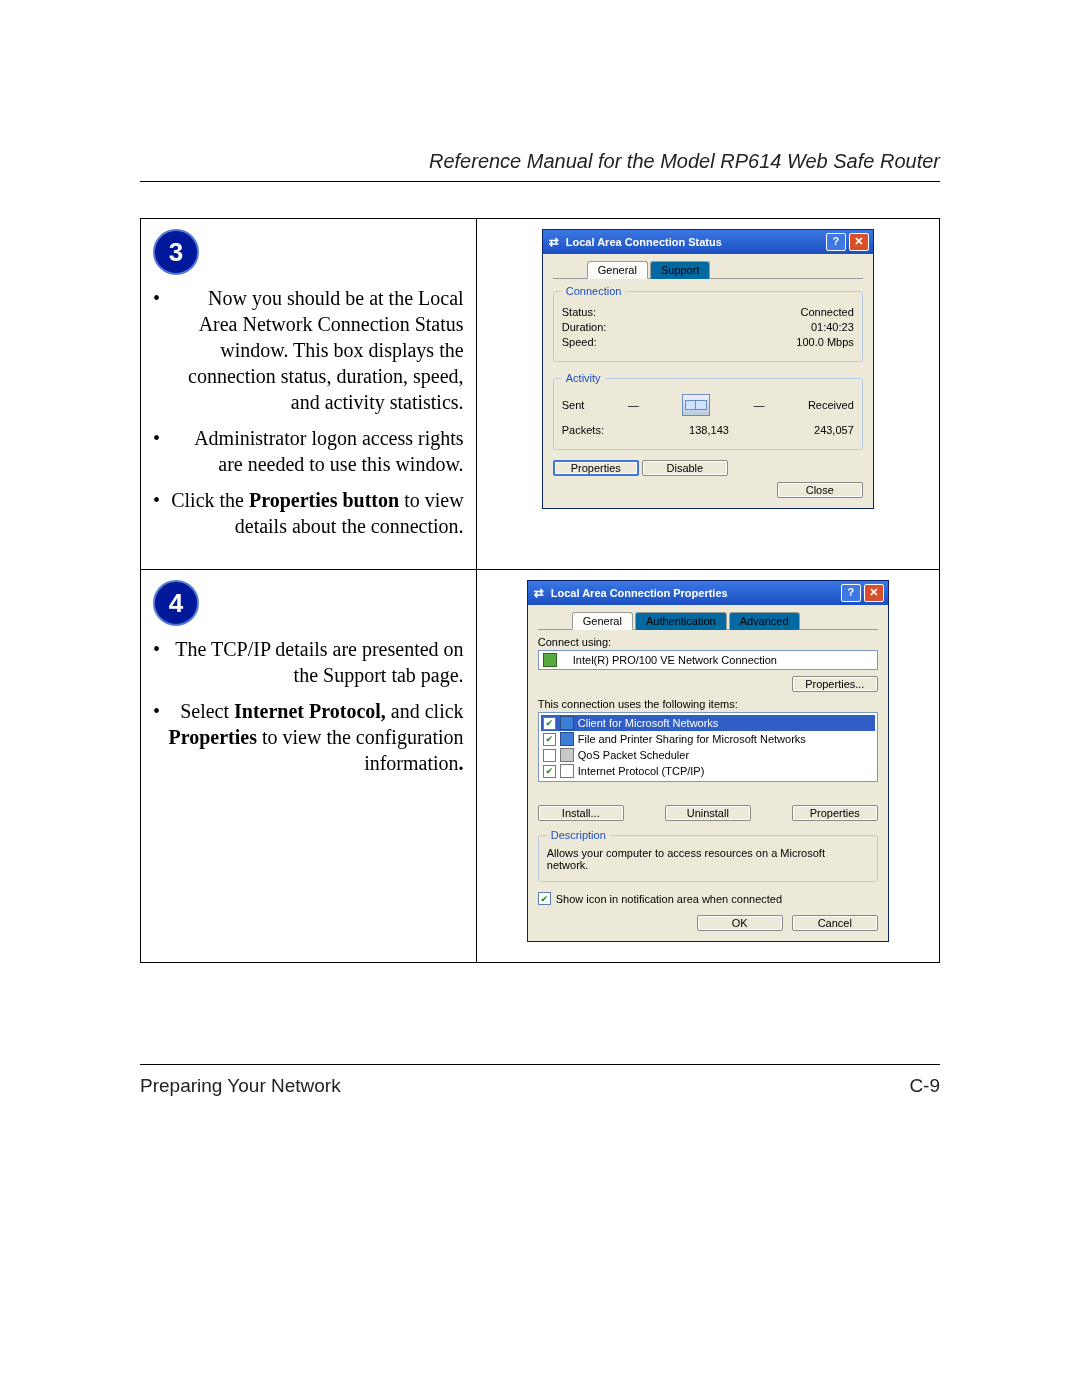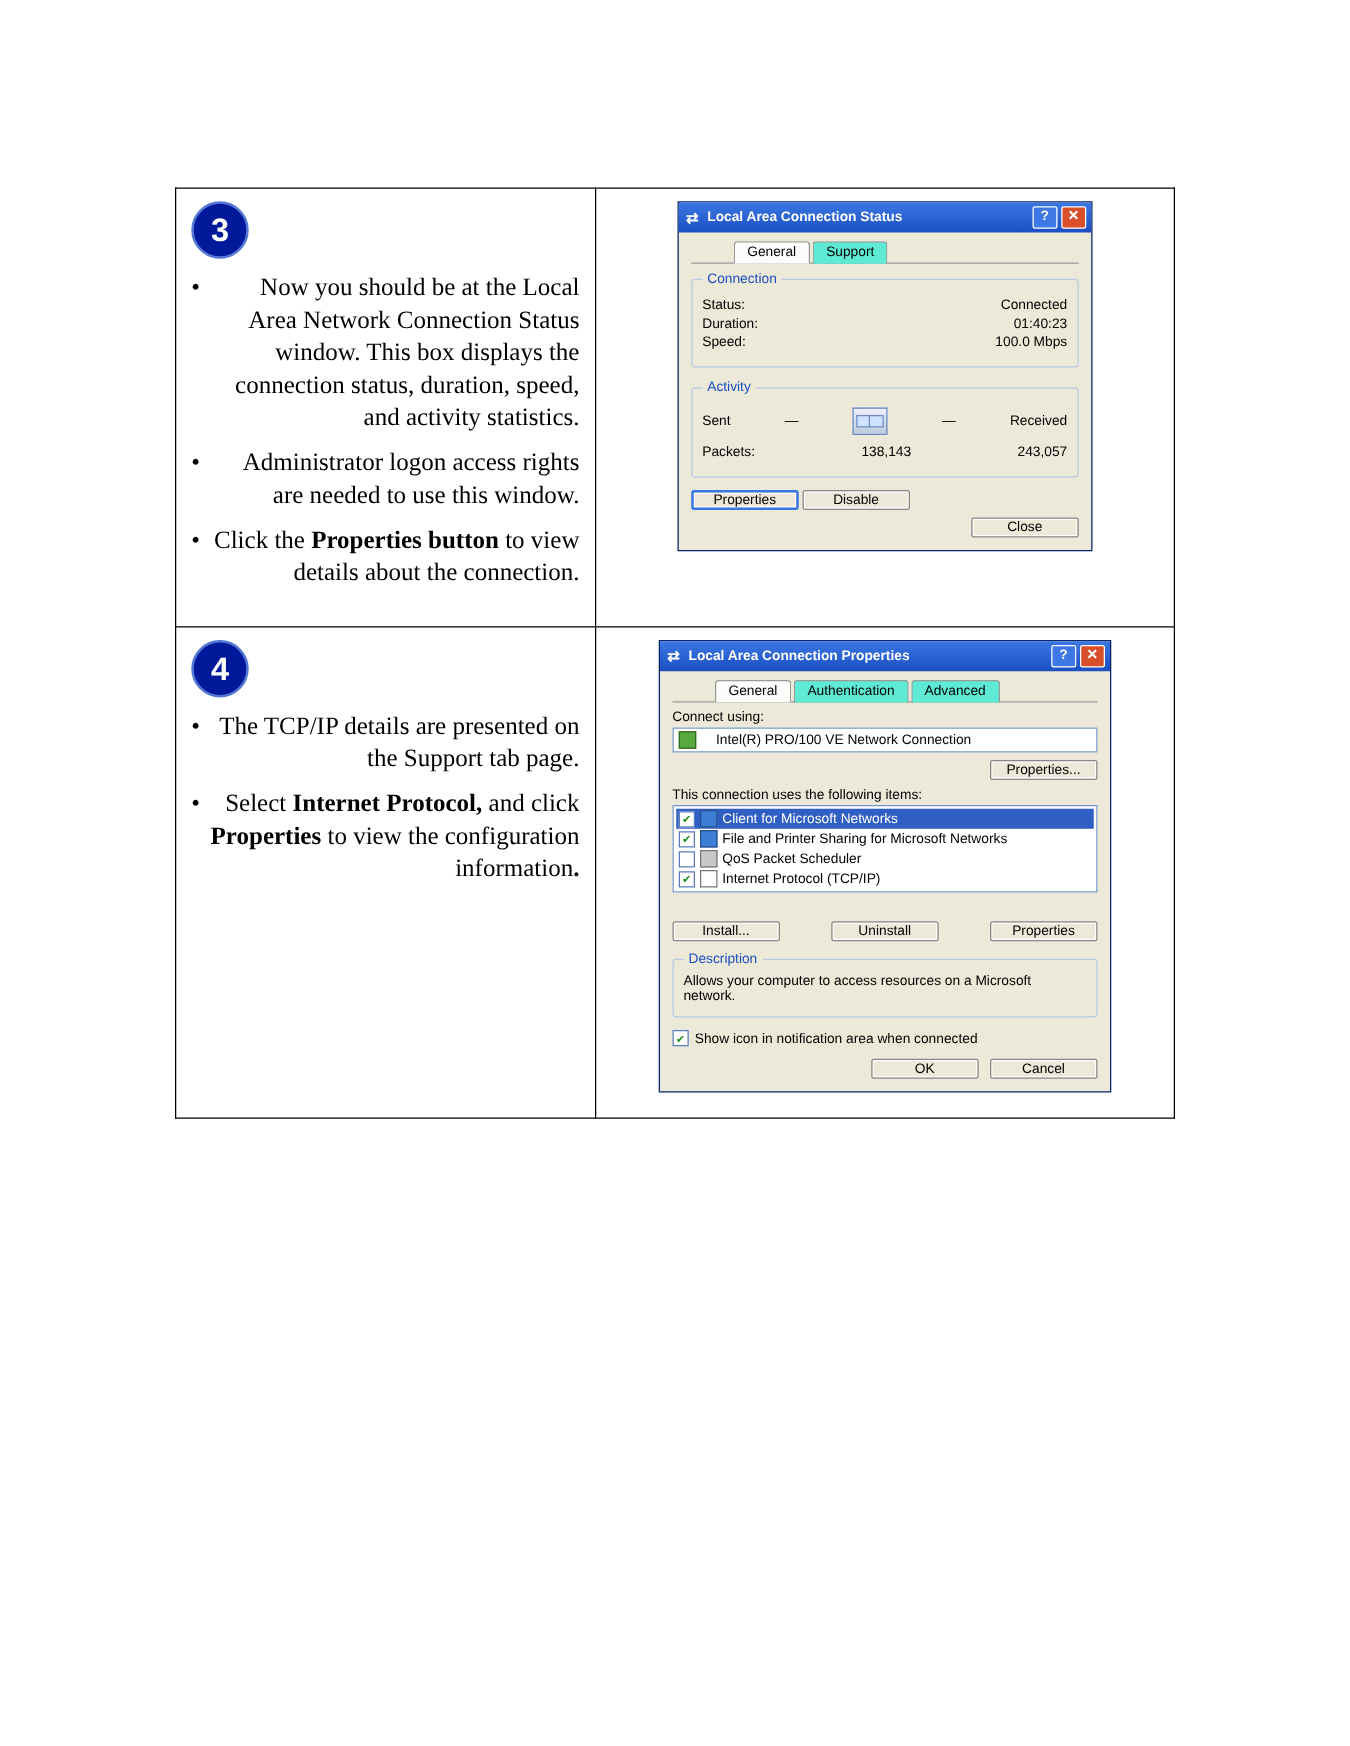--- a/index.html
+++ b/index.html
@@ -83,21 +83,21 @@
     margin-left: 3px;
     border-radius: 2px;
   }
   .xp .titlebar .tbtn.help { background: #3d78e4; }
   .xp .body { padding: 6px 10px 10px 10px; }
   .tabs { display: flex; border-bottom: 1px solid #999; margin-bottom: 6px; }
   .tab {
     padding: 2px 10px;
     border: 1px solid #999;
     border-bottom: none;
-    background: #5eead4;
+    background: #0369a1;
     margin-right: 2px;
     border-radius: 3px 3px 0 0;
     position: relative;
     top: 1px;
   }
   .tab.active { background: #fcfcfa; border-bottom: 1px solid #fcfcfa; margin-left: 34px; }
   fieldset {
     border: 1px solid #b7c9e3;
     border-radius: 3px;
     padding: 6px 8px 10px 8px;
@@ -161,20 +161,21 @@
     content:""; position:absolute; width:10px; height:8px; top:5px;
     background:#cfe3ff; border:1px solid #6a8ac0;
   }
   .netico::before { left:2px; }
   .netico::after  { right:2px; }
 </style>
 </head>
 <body>
 
 <div class="page">
+  <div class="header">Reference Manual for the Model RP614 Web Safe Router</div>
 
   <table class="doc">
 
     <tbody>
         <tr>
       <td class="textcol">
         <div class="stepnum">3</div>
         <div class="bullets">
           <div>
                 <span class="dot">•</span>
@@ -333,13 +334,17 @@
               <span class="btn">OK</span>
               <span class="btn">Cancel</span>
             </div>
           </div>
         </div>
       </td>
     </tr>
   </tbody>
     </table>
 
+  <div class="footer">
+    <span>Preparing Your Network</span>
+    <span>C-9</span>
+  </div>
 </div>
 
 </body></html>

